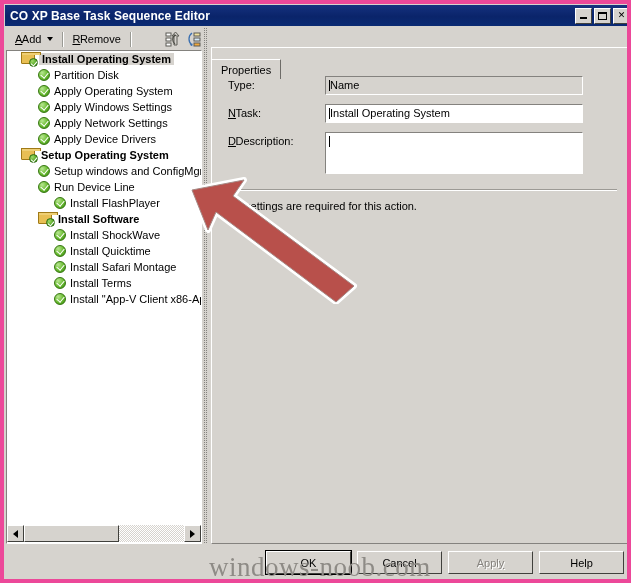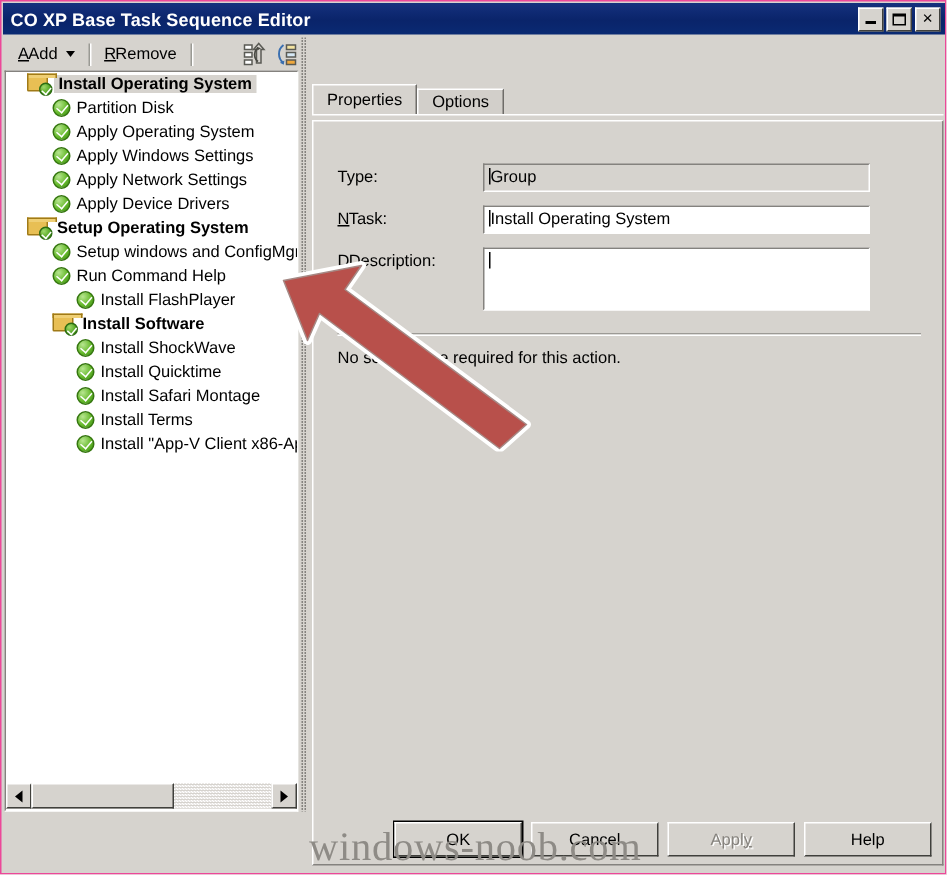--- a/index.html
+++ b/index.html
@@ -8,21 +8,21 @@
     width: 631px; height: 583px;
     overflow: hidden;
     background: #ffffff;
     font-family: "Liberation Sans", sans-serif;
   }
 
   #app {
     position: relative;
     width: 631px; height: 583px;
     background: #d6d3ce;
-    border: 1px solid #ec4899;
+    border: 4px solid #ec4899;
     overflow: hidden;
   }
 
   
   .titlebar {
     position: absolute; left: 1px; top: 1px;
     width: 629px; height: 21px;
     background: linear-gradient(to bottom, #15317e 0%, #0a246a 55%, #0a2a73 100%);
     display: flex; align-items: center;
     padding: 0 2px 0 5px;
@@ -254,21 +254,20 @@
   .tab.inactive { height: 17px; background: #d2cfca; }
 
   .tabpage {
     position: absolute; left: 0; top: 19px;
     width: 421px; height: 497px;
     background: #d6d3ce;
     border-top: 1px solid #ffffff;
     border-left: 1px solid #ffffff;
     border-right: 1px solid #84827e;
     border-bottom: 1px solid #84827e;
-    margin-top: 36px;
   }
 
   .frow {
     position: absolute; left: 0;
     display: flex; align-items: flex-start;
     font-size: 11px; color: #000;
   }
   .flabel { width: 113px; padding-left: 16px; padding-top: 3px; }
   .flabel u { text-decoration: underline; }
 
@@ -440,21 +439,21 @@
               <span class="chk"></span>
             </span>
             <span class="lbl">Setup Operating System</span>
           </div>
           <div class="tnode lvl1">
             <span class="ico-check"></span>
             <span class="lbl">Setup windows and ConfigMgr</span>
           </div>
           <div class="tnode lvl1">
             <span class="ico-check"></span>
-            <span class="lbl">Run Command Help</span>
+            <span class="lbl">Run Device Line</span>
           </div>
           <div class="tnode lvl2">
             <span class="ico-check"></span>
             <span class="lbl">Install FlashPlayer</span>
           </div>
           <div class="tnode lvl1 grp">
             <span class="ico-folder">
               <span class="back"></span>
               <span class="tab"></span>
               <span class="chk"></span>
@@ -507,21 +506,21 @@
       <div class="tab inactive">
         <span>Options</span>
       </div>
     </div>
 
     <div class="tabpage">
 
       <div class="frow" style="top:28px;">
         <div class="flabel">Type:</div>
         <div class="field readonly" style="width:258px;height:19px;">
-          <span class="caret-pipe"></span><span>Group</span>
+          <span class="caret-pipe"></span><span>Name</span>
         </div>
       </div>
 
       <div class="frow" style="top:56px;">
         <div class="flabel"><u>N</u><span style="margin-left:-0.5px">Task:</span></div>
         <div class="field editable" style="width:258px;height:19px;">
           <span class="caret-pipe"></span><span>Install Operating System</span>
         </div>
       </div>
 

